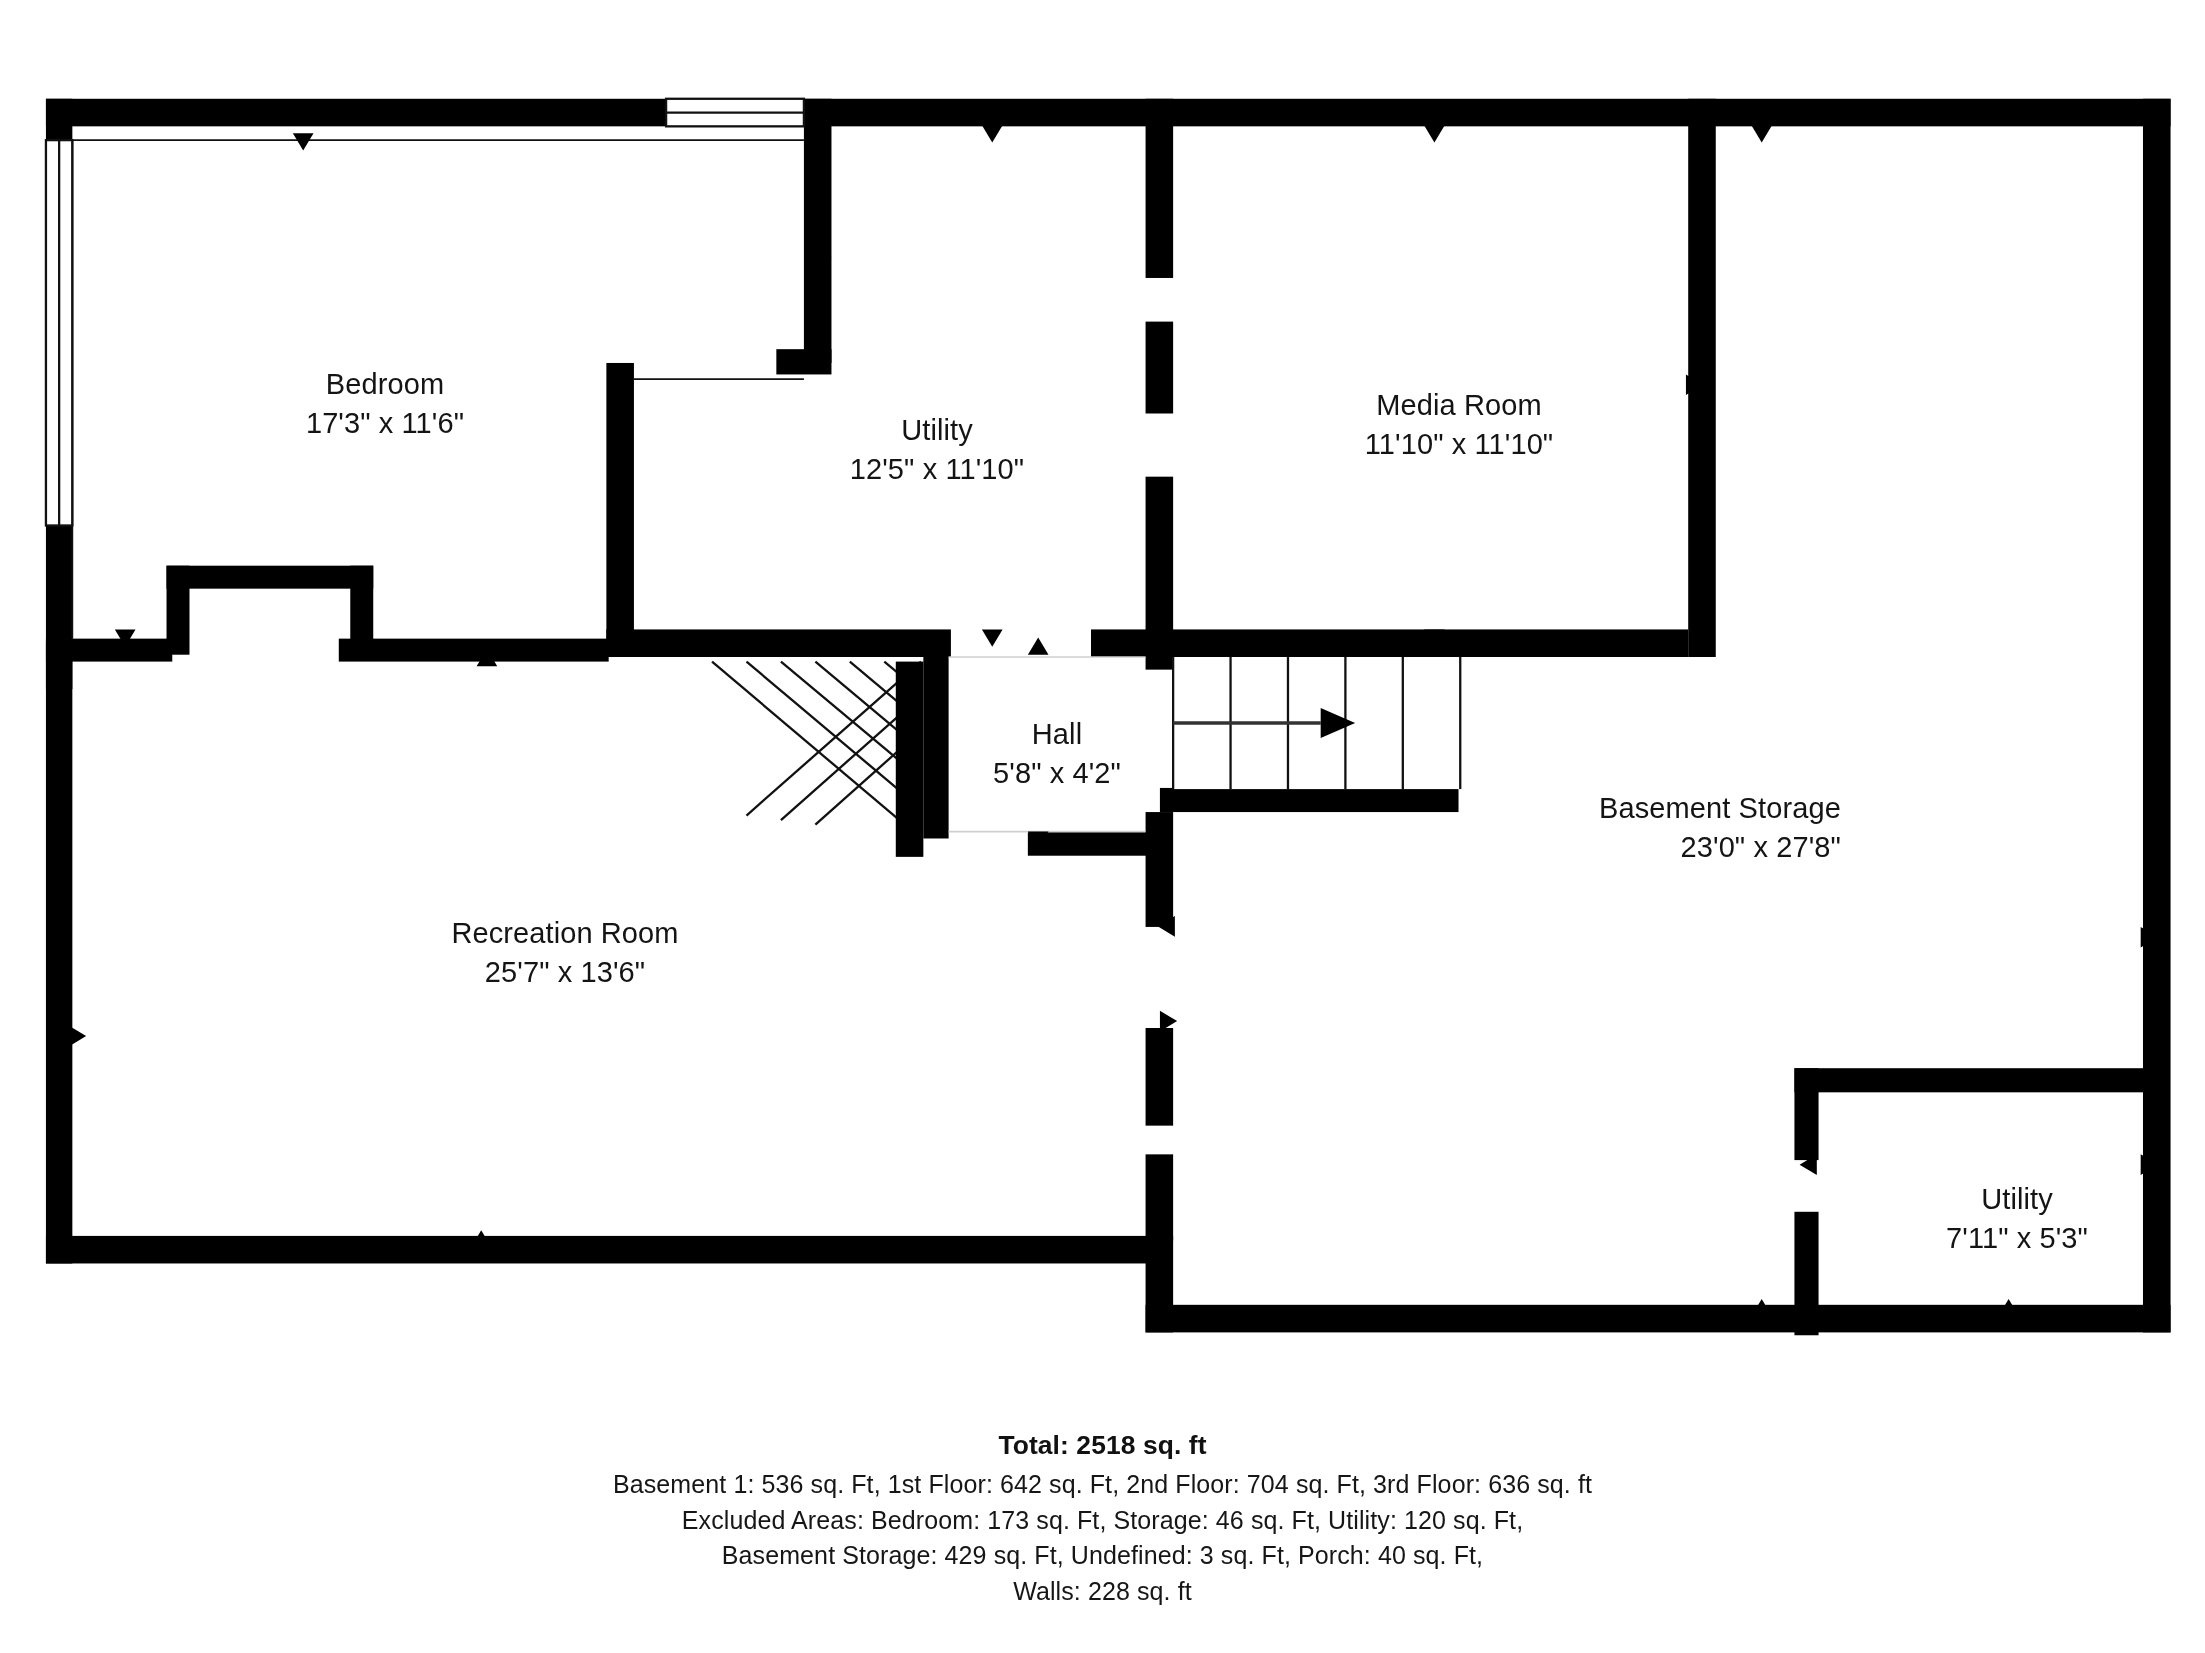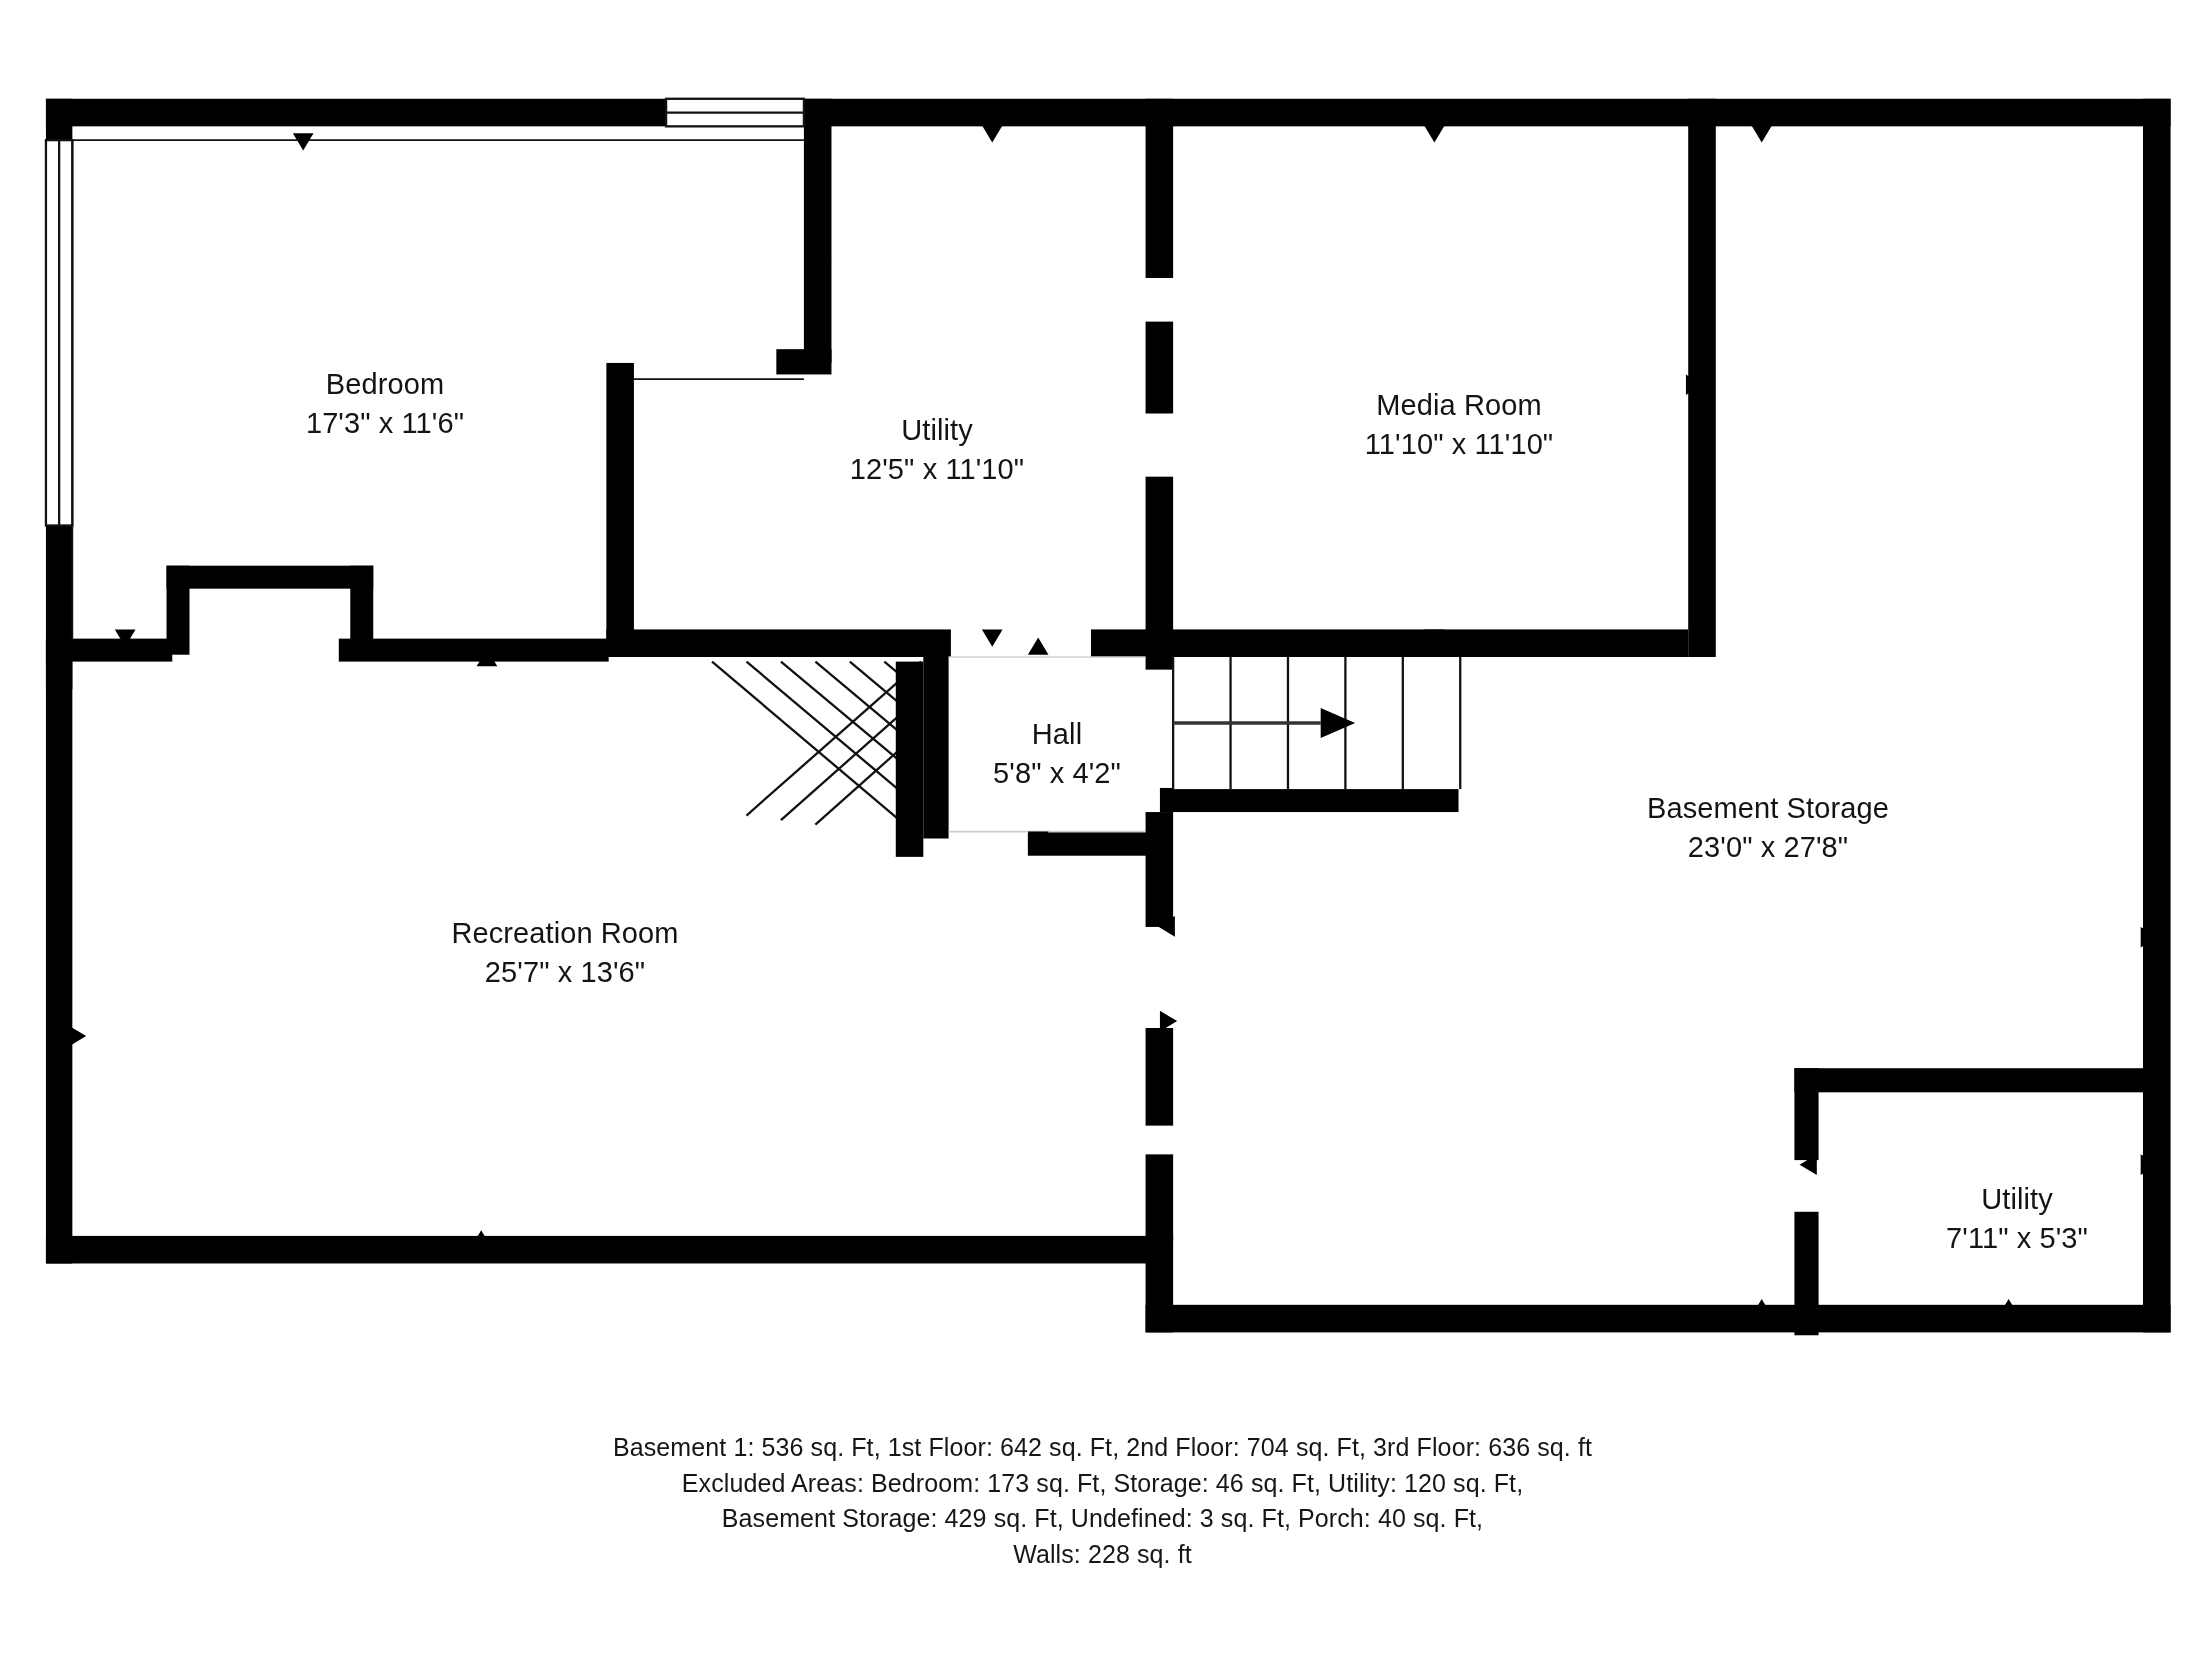--- a/index.html
+++ b/index.html
@@ -289,36 +289,37 @@
   <div class="room-label" style="left:1459px; top:425px;">
     <span class="rl-name">Media Room</span>
     <span class="rl-dim">11'10" x 11'10"</span>
   </div>
 
   <div class="room-label" style="left:1057px; top:754px;text-align:center;">
     <span class="rl-name">Hall</span>
     <span class="rl-dim">5'8" x 4'2"</span>
   </div>
 
-  <div class="room-label" style="left:1768px; top:828px;">
+  <div class="room-label" style="left:1720px; top:828px;text-align:right;">
     <span class="rl-name">Basement Storage</span>
     <span class="rl-dim">23'0" x 27'8"</span>
   </div>
 
   <div class="room-label" style="left:565px;  top:953px;">
     <span class="rl-name">Recreation Room</span>
     <span class="rl-dim">25'7" x 13'6"</span>
   </div>
 
   <div class="room-label" style="left:2017px; top:1219px;">
     <span class="rl-name">Utility</span>
     <span class="rl-dim">7'11" x 5'3"</span>
   </div>
 
   <div id="summary-block">
+    <div class="sum-total">Total: 2518 sq. ft</div>
     <div class="sum-line">Basement 1: 536 sq. Ft, 1st Floor: 642 sq. Ft, 2nd Floor: 704 sq. Ft, 3rd Floor: 636 sq. ft</div>
     <div class="sum-line">Excluded Areas: Bedroom: 173 sq. Ft, Storage: 46 sq. Ft, Utility: 120 sq. Ft,</div>
     <div class="sum-line">Basement Storage: 429 sq. Ft, Undefined: 3 sq. Ft, Porch: 40 sq. Ft,</div>
     <div class="sum-line">Walls: 228 sq. ft</div>
   </div>
 
 </div>
 
 
 </body></html>

